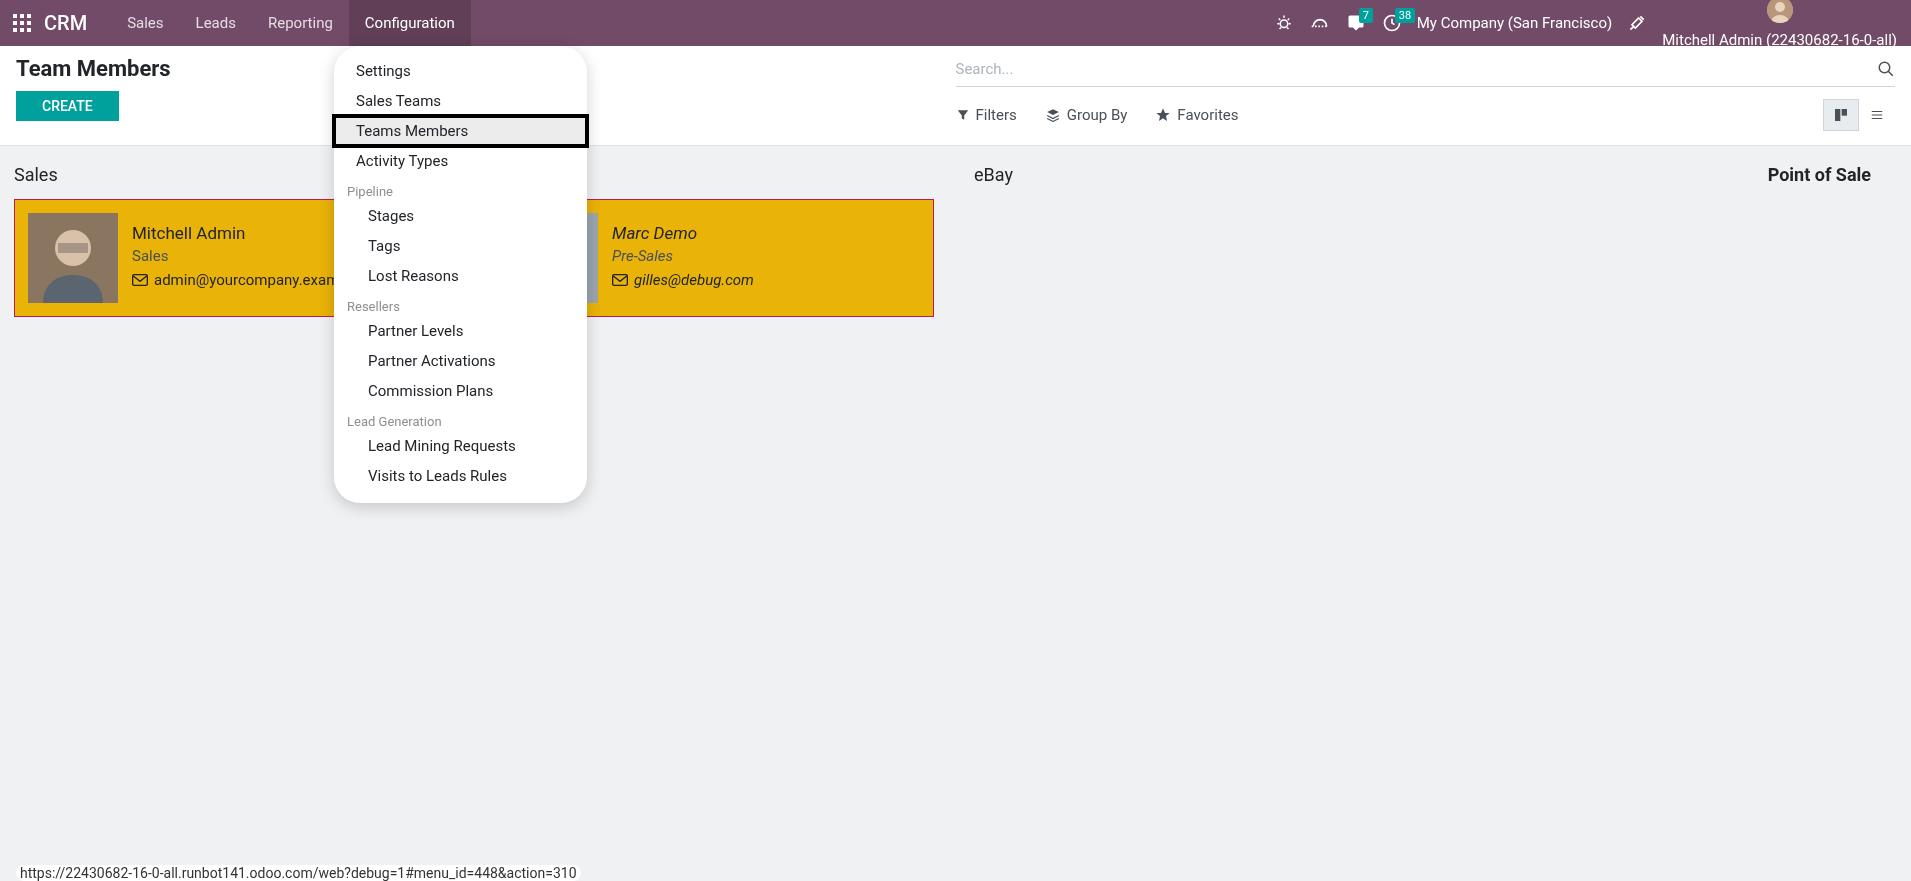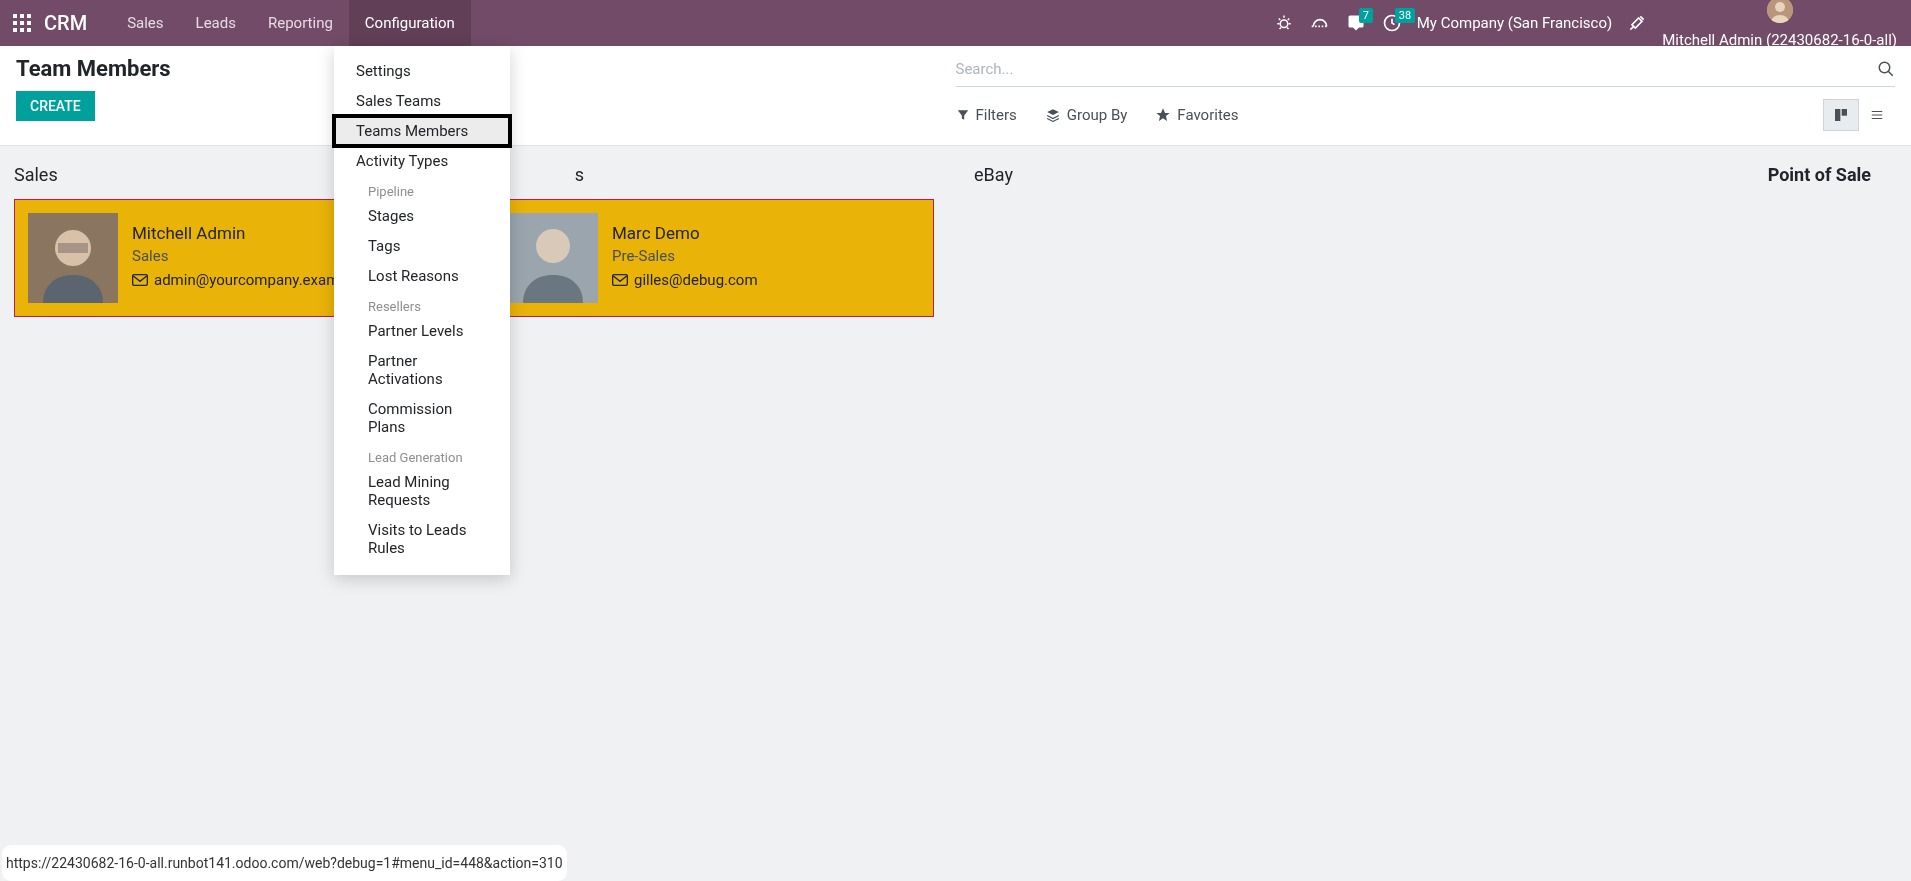--- a/index.html
+++ b/index.html
@@ -18,21 +18,21 @@
   .badge { position:absolute; top:-4px; left:14px; background:#00a09d; color:#fff; font-size:11px; padding:1px 4px; border-radius:2px; line-height:13px;}
   .company { font-size:15px; color:#fff; }
   .user-box { display:flex; align-items:center; gap:8px;flex-direction:column; }
   .avatar-sm { width:26px; height:26px; border-radius:50%; background:#c9a98f; display:flex; align-items:center; justify-content:center; overflow:hidden;}
   
   
   .control-panel { background:#fff; border-bottom:1px solid #dee2e6; padding: 10px 16px 14px; display:flex; }
   .cp-left { flex:0 0 50%; }
   .cp-right { flex:0 0 50%; }
   .page-title { font-size:22px; color:#212529; margin-bottom:10px; font-weight:700; }
-  .create-btn { background:#00a09d; color:#fff; border:none; padding:7px 14px; font-size:14px; font-weight:500; cursor:pointer; text-transform:uppercase;text-align:center; }
+  .create-btn { background:#00a09d; color:#fff; border:none; padding:7px 26px; font-size:14px; font-weight:500; cursor:pointer; text-transform:uppercase;text-align:center; }
   .search-row { border-bottom:1px solid #ced4da; margin-bottom:12px; display:flex; align-items:center; padding-bottom:4px; }
   .search-input { border:none; outline:none; flex:1; font-size:15px; color:#6c757d; padding:4px 0;}
   .search-input::placeholder{color:#adb5bd;}
   .filter-row { display:flex; align-items:center; gap:28px; }
   .filter-btn { display:flex; align-items:center; gap:6px; font-size:15px; color:#495057; cursor:pointer; }
   .view-switch { margin-left:auto; display:flex; gap:0; }
   .view-btn { width:36px; height:32px; display:flex; align-items:center; justify-content:center; border:1px solid transparent; cursor:pointer;}
   .view-btn.active { background:#e9ecef; border:1px solid #ced4da; }
   
   
@@ -43,28 +43,28 @@
   .k-card .avatar { width:90px; height:90px; background:#d0c4b8; overflow:hidden; }
   .k-card .body { padding:10px 14px; }
   .k-card .name { font-size:17px; color:#212529; margin-bottom:4px; }
   .k-card .role { font-size:15px; color:#495057; margin-bottom:6px; }
   .k-card .mail { font-size:15px; color:#212529; display:flex; align-items:center; gap:6px;justify-content:flex-end;}
   .far-title { font-size:18px; color:#212529; margin:6px 0 0; }
   .col-ebay { margin-left: 20px; }
   .col-pos { margin-left: auto; margin-right: 40px; font-weight: bold; }
   
   
-  .dropdown { position:absolute; top:46px; left:334px; width:176px; background:#fff; box-shadow:0 4px 16px rgba(0,0,0,0.18); padding:10px 0 12px; z-index:500; }
+  .dropdown { position:absolute; top:46px; left:334px; width:253px; background:#fff; box-shadow:0 4px 16px rgba(0,0,0,0.18); padding:10px 0 12px; z-index:500;border-radius:26px; }
   .dd-item { padding:6px 22px; font-size:15px; color:#212529; cursor:pointer; }
   .dd-sub { padding:6px 22px 6px 34px; font-size:15px; color:#212529; cursor:pointer;}
-  .dd-header { padding:8px 34px 2px; font-size:13px; color:#8f8f8f; }
+  .dd-header { padding:8px 13px 2px; font-size:13px; color:#8f8f8f; }
   .dd-highlight { outline:4px solid #000; outline-offset:-2px; background:#ececec;}
   
   
-  .status-bar { position:absolute; bottom:0; left:2px; font-size:14px; color:#333; background:#fff; padding:10px 4px;border-radius:9px;}
+  .status-bar { position:absolute; bottom:0; left:16px; font-size:14px; color:#333; background:#fff; padding:0 4px;border-radius:9px;}
   
   svg { display:block; }
 </style>
 </head>
 <body>
 
 <div class="navbar">
   <div class="apps-icon">
     <svg width="18" height="18" viewBox="0 0 18 18">
         <g fill="#fff">
@@ -206,21 +206,21 @@
               <path d="M2 3l10 8 10-8" fill="none" stroke="#212529" stroke-width="2"></path>
             </svg>
           <span>admin@yourcompany.exam</span>
         </div>
       </div>
     </div>
   </div>
 
   <div class="k-col" style="width:480px;">
     <div class="k-col-title" style="text-align:right; padding-right:370px;">s</div>
-    <div class="k-card" style="margin-left:20px;">
+    <div class="k-card" style="margin-left:20px;font-style:italic;">
       <div class="avatar">
         <svg width="90" height="90" viewBox="0 0 90 90">
             <rect width="90" height="90" fill="#9aa5ae"></rect>
             <circle cx="45" cy="33" r="17" fill="#d9c9b8"></circle>
             <path d="M15 90c0-18 13-28 30-28s30 10 30 28" fill="#6a7680"></path>
           </svg>
       </div>
       <div class="body">
         <div class="name">Marc Demo</div>
         <div class="role">Pre-Sales</div>

